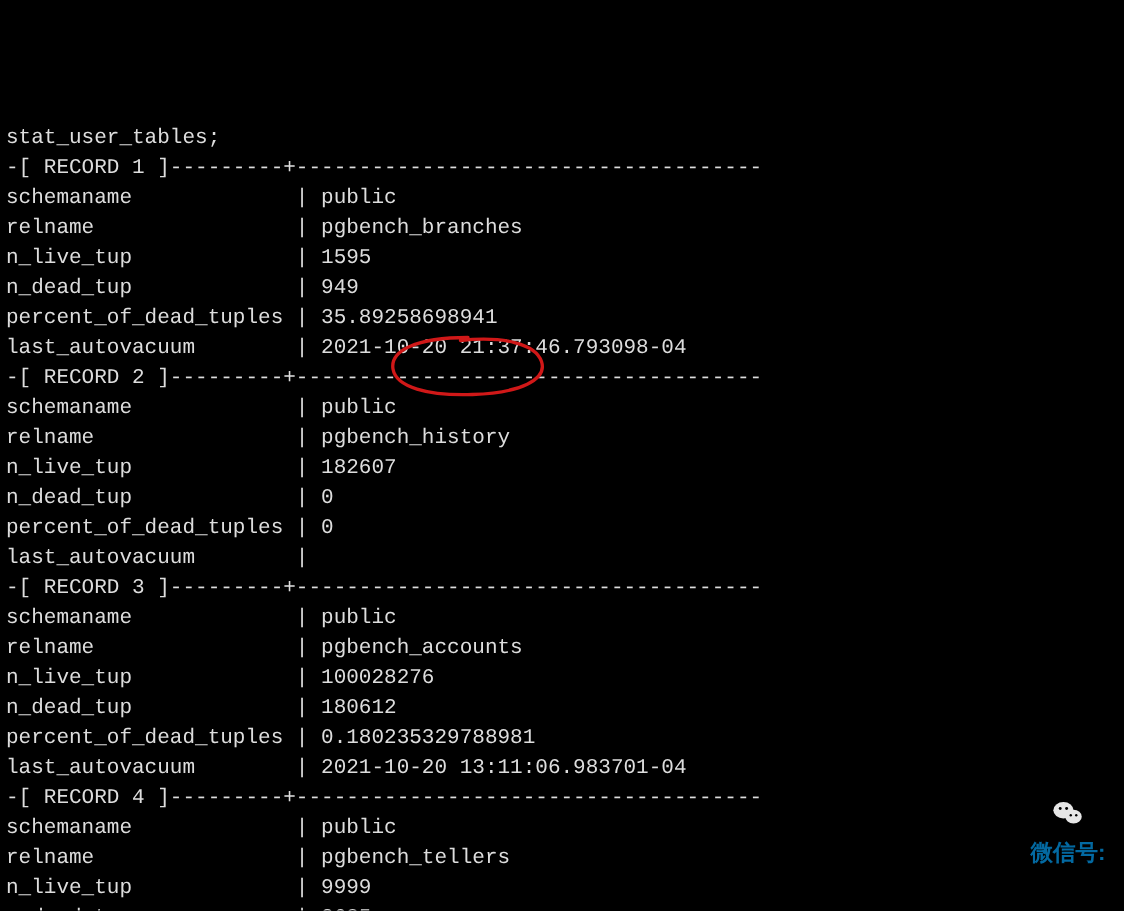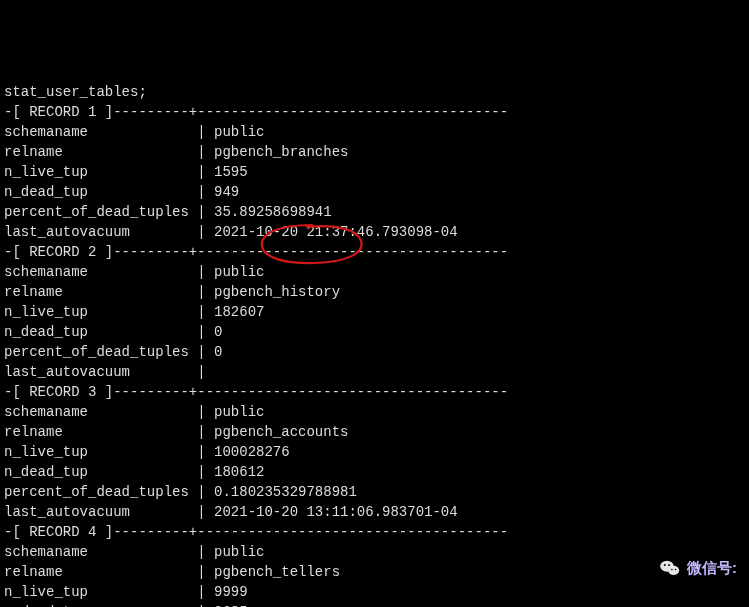--- a/index.html
+++ b/index.html
@@ -23,29 +23,30 @@
       top: 202px;
       width: 110px;
       height: 44px;
       pointer-events: none;
     }
     .annotation svg { width: 100%; height: 100%; overflow: visible; }
     .watermark {
       position: absolute;
       right: 12px;
       bottom: 28px;
-      color: #c4b5fd;
+      color: #0369a1;
       font-family: "Microsoft YaHei", Arial, sans-serif;
       font-size: 15px;
       font-weight: 600;
       display: flex;
       align-items: center;
       gap: 6px;
       white-space: nowrap;
       text-shadow: 0 0 3px rgba(0,0,0,.6);
+      flex-direction: column;
     }
     .wechat-icon {
       width: 22px; height: 22px;
       display: inline-flex; align-items: center; justify-content: center;
     }
     .wechat-icon svg { width: 22px; height: 22px; }
   </style>
 </head>
 <body>
 

